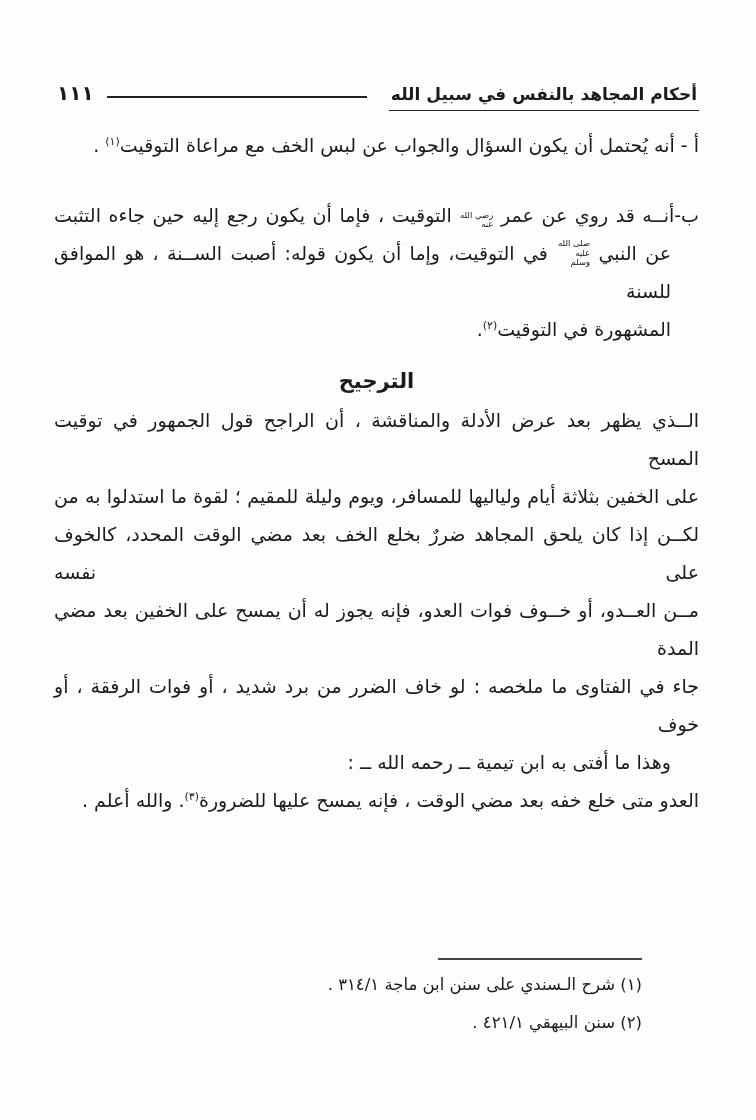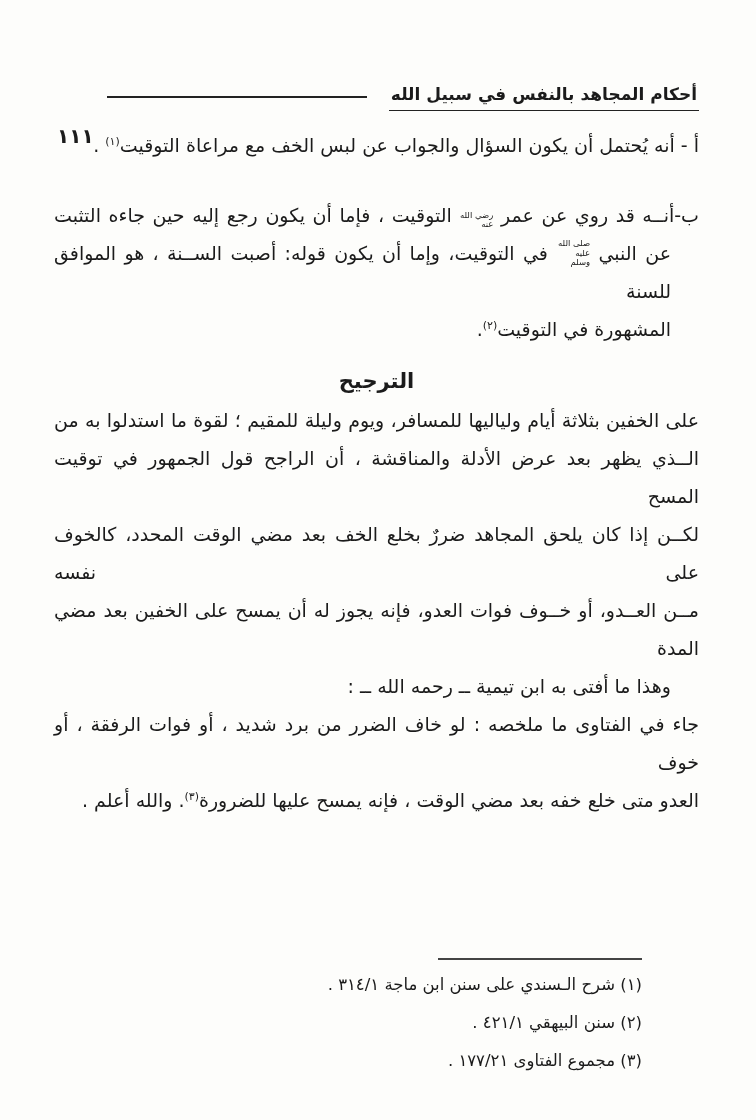--- a/index.html
+++ b/index.html
@@ -17,21 +17,21 @@
   .header { position:absolute; top:84px; right:57px; left:57px; height:38px; }
   .header-title {
     position:absolute; right:0; top:0;
     font-size:17px; font-weight:700;
     padding:0 2px 6px 2px;
     border-bottom:1.5px solid #222;
     white-space:nowrap;
     margin-left:37px;
   }
   .header-rule { position:absolute; left:50px; top:12px; width:260px; height:2px; background:#222; }
-  .page-number { position:absolute; left:0; top:-3px; font-size:20px; font-weight:700; letter-spacing:2px;margin-top:43px; }
+  .page-number { position:absolute; left:0; top:-3px; font-size:20px; font-weight:700; letter-spacing:2px; }
   
   .body {
     position:absolute; top:126px; right:57px; left:54px;
     font-size:19px; line-height:38px; text-align:right;
   }
   .line { min-height:38px; }
   .j { text-align:justify; text-align-last:justify; }
   .indent { padding-right:28px; }
   .para-b { margin-top:32px; }
   .section-heading {
@@ -70,32 +70,31 @@
 
     <div class="para-b">
       <div class="line j"><span>ب-أنــه قد روي عن عمر </span><span class="honorific">رضي الله عنه</span><span> التوقيت ، فإما أن يكون رجع إليه حين جاءه التثبت</span></div>
       <div class="line j indent"><span>عن النبي </span><span class="honorific">صلى الله عليه وسلم</span><span> في التوقيت، وإما أن يكون قوله: أصبت الســنة ، هو الموافق للسنة</span></div>
       <div class="line indent"><span>المشهورة في التوقيت</span><sup class="fn-ref">(٢)</sup><span>.</span></div>
     </div>
 
     <div class="section-heading">الترجيح</div>
 
     <div>
+      <div class="line j">الــذي يظهر بعد عرض الأدلة والمناقشة ، أن الراجح قول الجمهور في توقيت المسح</div>
       <div class="line j">على الخفين بثلاثة أيام ولياليها للمسافر، ويوم وليلة للمقيم ؛ لقوة ما استدلوا به من</div>
-      <div class="line j">الــذي يظهر بعد عرض الأدلة والمناقشة ، أن الراجح قول الجمهور في توقيت المسح</div>
       <div class="line j">لكــن إذا كان يلحق المجاهد ضررٌ بخلع الخف بعد مضي الوقت المحدد، كالخوف على نفسه</div>
       <div class="line j">مــن العــدو، أو خــوف فوات العدو، فإنه يجوز له أن يمسح على الخفين بعد مضي المدة</div>
+      <div class="line j">جاء في الفتاوى ما ملخصه : لو خاف الضرر من برد شديد ، أو فوات الرفقة ، أو خوف</div>
       <div class="line indent">وهذا ما أفتى به ابن تيمية ــ رحمه الله ــ :</div>
-      <div class="line j">جاء في الفتاوى ما ملخصه : لو خاف الضرر من برد شديد ، أو فوات الرفقة ، أو خوف</div>
       <div class="line"><span>العدو متى خلع خفه بعد مضي الوقت ، فإنه يمسح عليها للضرورة</span><sup class="fn-ref">(٣)</sup><span>. والله أعلم .</span></div>
     </div>
 
   </div>
 
   <div class="fn-sep"></div>
 
   <div class="footnotes">
     <div class="fn-line">(١) شرح الـسندي على سنن ابن ماجة ٣١٤/١ .</div>
     <div class="fn-line">(٢) سنن البيهقي ٤٢١/١ .</div>
-    <div class="fn-line">(٣) مجموع الفتاوى ١٧٧/٢١ .</div>
   </div>
 
 </div>
 
 </body></html>

